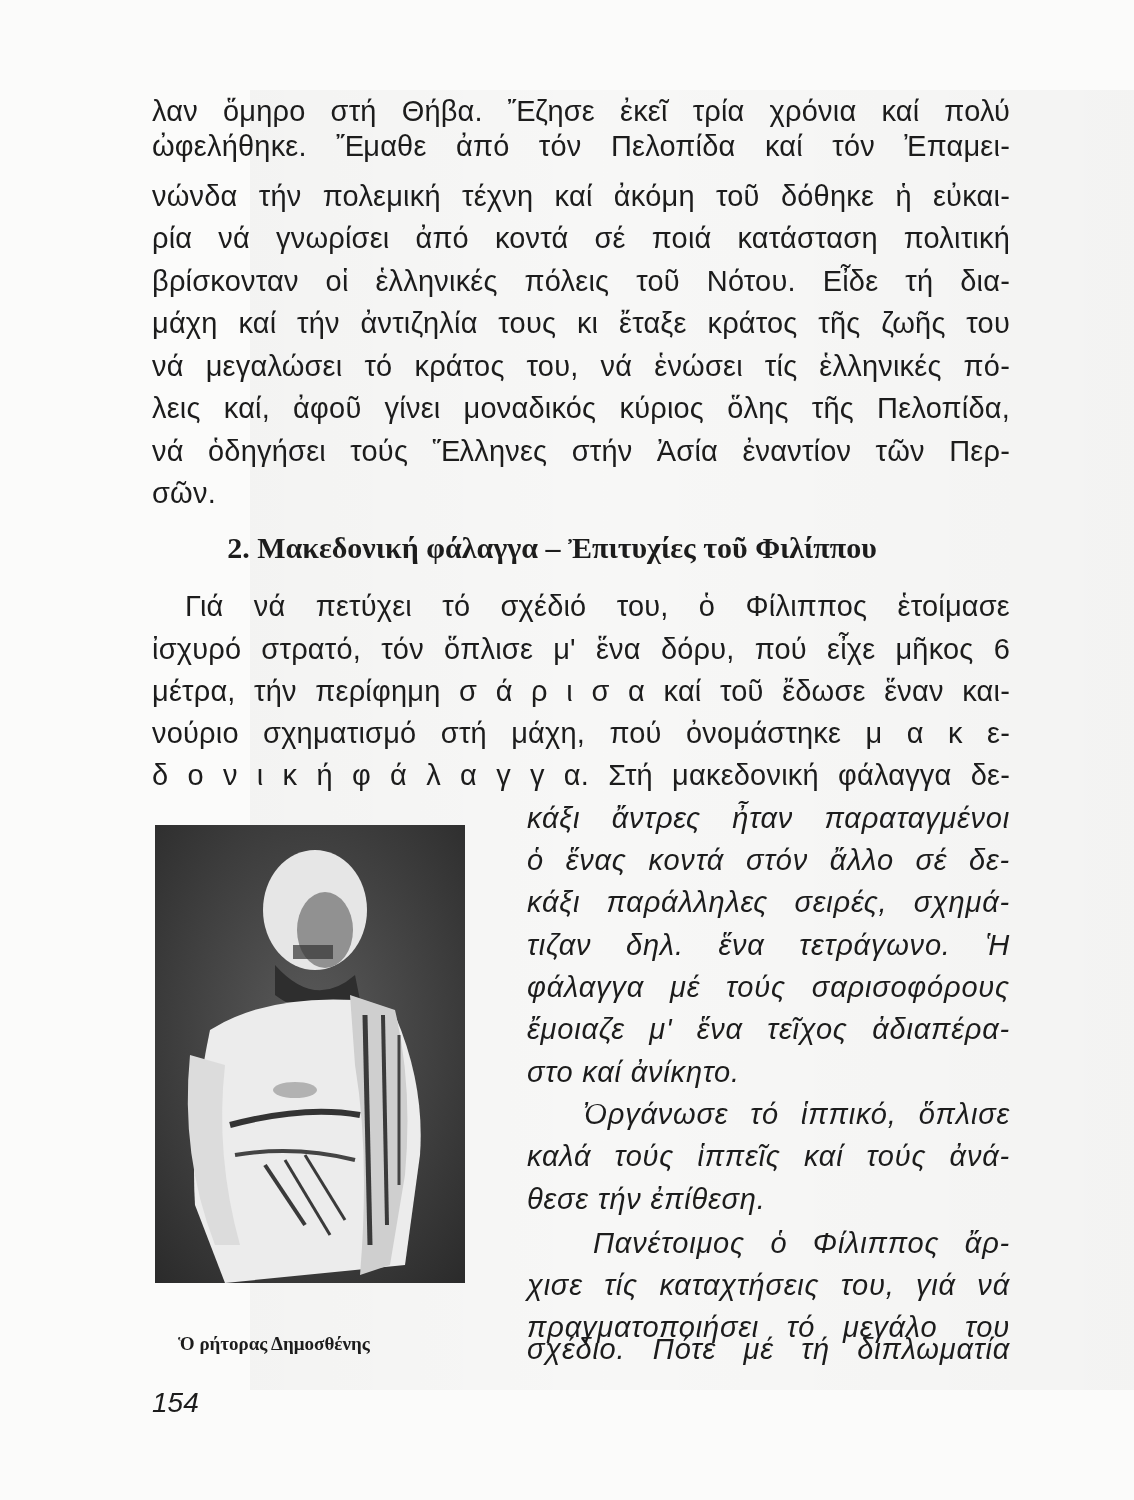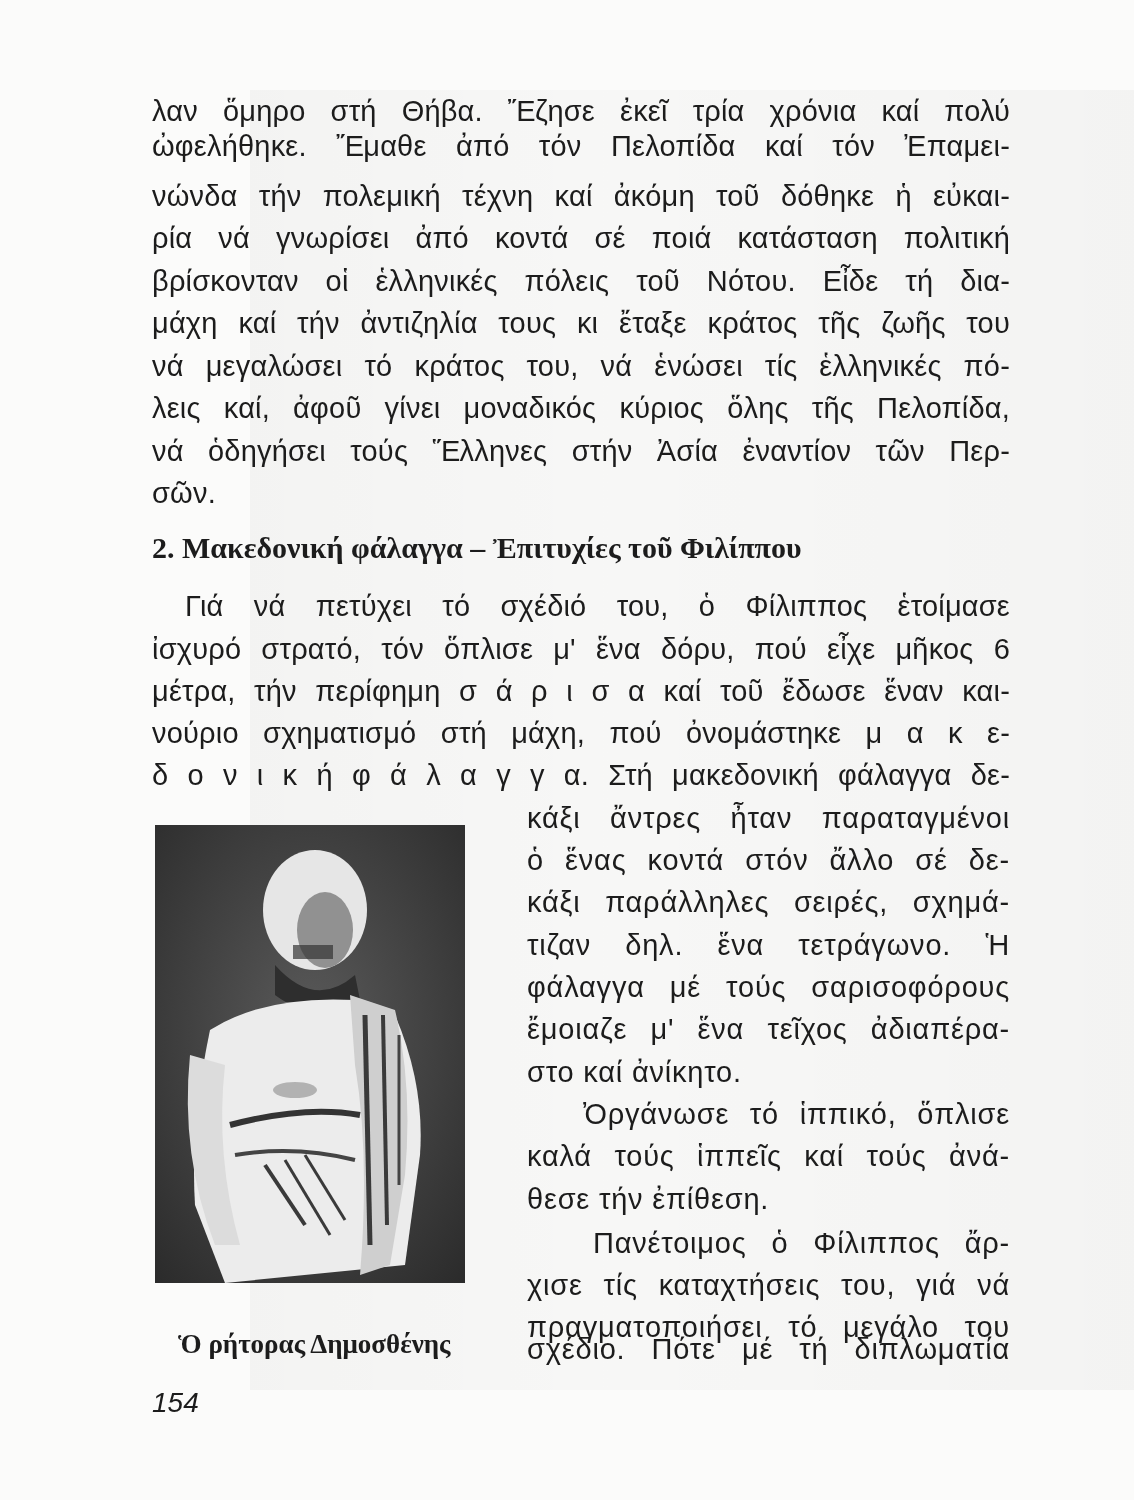--- a/index.html
+++ b/index.html
@@ -13,35 +13,35 @@
       background: linear-gradient(90deg, rgba(0,0,0,0.03), rgba(0,0,0,0.015) 40%, rgba(0,0,0,0.03));
       pointer-events: none;
     }
     .line {
       position: absolute; left: 152px; width: 858px;
       font-size: 29px; line-height: 42px; white-space: nowrap;
       text-align-last: justify; text-align: justify;
       letter-spacing: 0.2px;
     }
     .line.last { text-align-last: left; }
-    .narrow { left: 527px; width: 483px; letter-spacing: 0.8px; }
+    .narrow { left: 527px; width: 483px; letter-spacing: 0.8px; font-style: italic; }
     .heading {
       position: absolute; left: 152px; top: 528px; width: 800px;
       font-family: "Liberation Serif", "DejaVu Serif", serif;
-      font-weight: bold; font-size: 30px; line-height: 40px; white-space: nowrap;
+      font-weight: bold; font-size: 30px; line-height: 40px; white-space: nowrap; text-align: center;
     }
     .photo {
       position: absolute; left: 155px; top: 825px; width: 310px; height: 458px;
       background: #3a3a3a; overflow: hidden;
     }
     .photo svg { width: 100%; height: 100%; display: block; }
     .caption {
       position: absolute; left: 178px; top: 1326px; width: 320px;
       font-family: "Liberation Serif", "DejaVu Serif", serif;
-      font-weight: bold; font-size: 27px; line-height: 36px; white-space: nowrap;
+      font-weight: bold; font-size: 19px; line-height: 36px; white-space: nowrap;
     }
     .pagenum {
       position: absolute; left: 152px; top: 1385px;
       font-size: 28px; line-height: 36px; font-style: italic;
     }
   </style>
 </head>
 <body>
 
 <div class="bleed"></div>

